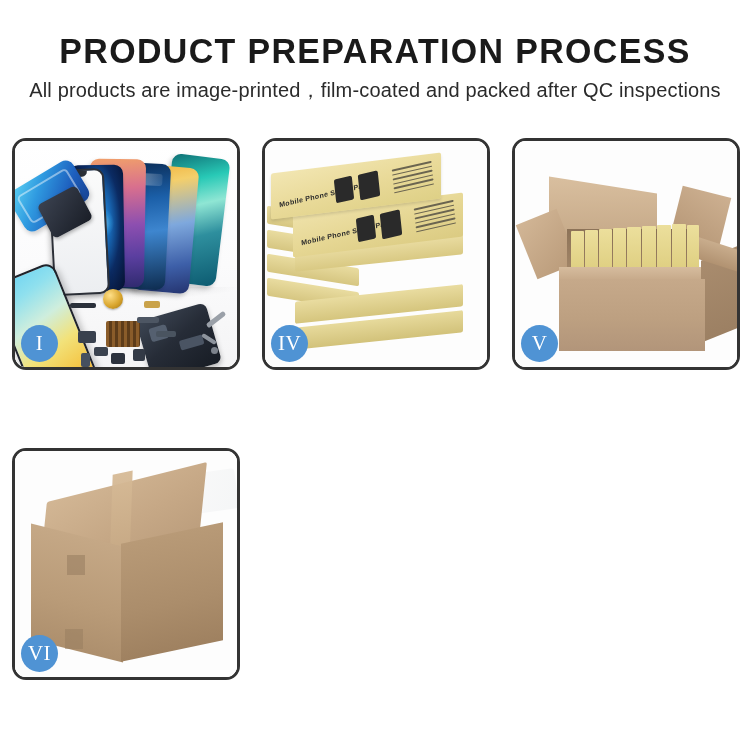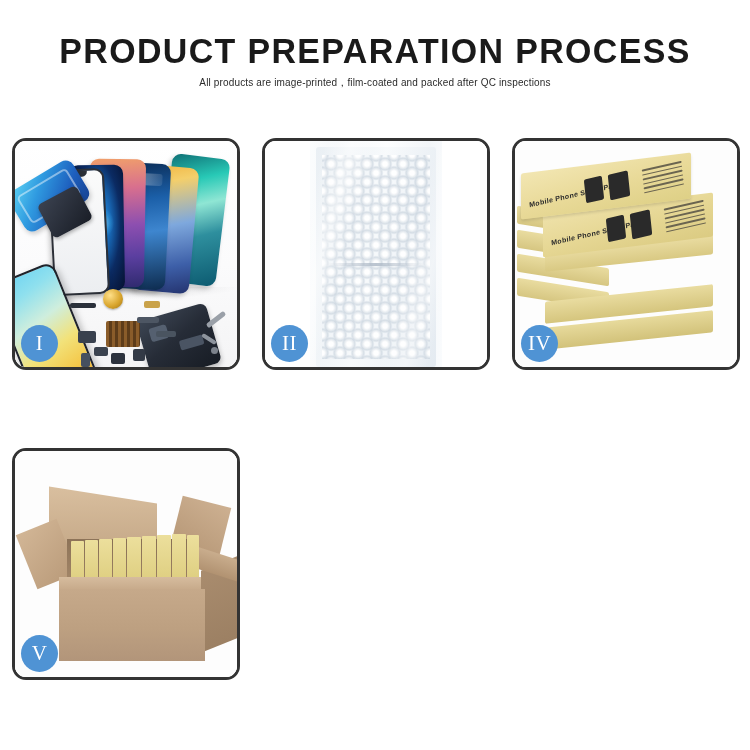--- a/index.html
+++ b/index.html
@@ -26,26 +26,26 @@
     font-size: 35px;
     font-weight: 700;
     color: #1a1a1a;
     letter-spacing: 1.4px;
     line-height: 42px;
     white-space: nowrap;
     transform: scaleX(0.97);
   }
   #subtitle {
     font-family: "Liberation Sans", sans-serif;
-    font-size: 10px;
+    font-size: 20px;
     font-weight: 400;
     color: #2b2b2b;
     letter-spacing: 0.15px;
     line-height: 22px;
-    margin-top: 0;
+    margin-top: 7px;
     white-space: nowrap;
   }
 
   
   #panel-grid {
     position: absolute;
     left: 12px;
     top: 138px;
     width: 728px;
     display: grid;
@@ -292,32 +292,20 @@
         <div class="sp sp-h"></div>
         <div class="sp sp-i"></div>
         <div class="sp sp-j"></div>
         <div class="sp sp-k"></div>
         <div class="sp sp-l"></div>
       </div>
     </div>
     <div class="badge">I</div>
   </div>
 
-  <div class="panel">
-    <div class="panel-photo">
-      <div class="bw-bg">
-        <div class="bw-film"></div>
-        <div class="bw-bag"></div>
-        <div class="bw-bubbles"></div>
-        <div class="bw-seam"></div>
-        <div class="bw-sheen"></div>
-      </div>
-    </div>
-    <div class="badge">II</div>
-  </div>
 
 
   <div class="panel">
     <div class="panel-photo">
       <div class="st-bg">
 
         <div class="st-box" style="left:2px; top:72px; width:92px; height:18px;
              background:linear-gradient(180deg,#e9dca0,#d6c681); transform:skewY(9deg);"></div>
         <div class="st-box" style="left:2px; top:96px; width:92px; height:18px;
              background:linear-gradient(180deg,#e9dca0,#d6c681); transform:skewY(9deg);"></div>
@@ -398,14 +386,28 @@
 
         <div class="c-top-rim"></div>
         <div class="c-right"></div>
         <div class="c-flapBot"></div>
         <div class="c-front"></div>
       </div>
     </div>
     <div class="badge">V</div>
   </div>
 
+  <div class="panel">
+    <div class="panel-photo">
+      <div class="s-bg">
+        <div class="s-film"></div>
+        <div class="s-top"></div>
+        <div class="s-tape"></div>
+        <div class="s-left"></div>
+        <div class="s-right"></div>
+        <div class="s-notchA"></div>
+        <div class="s-notchB"></div>
+      </div>
+    </div>
+    <div class="badge">VI</div>
+  </div>
 
 </div>
 
 </body></html>

